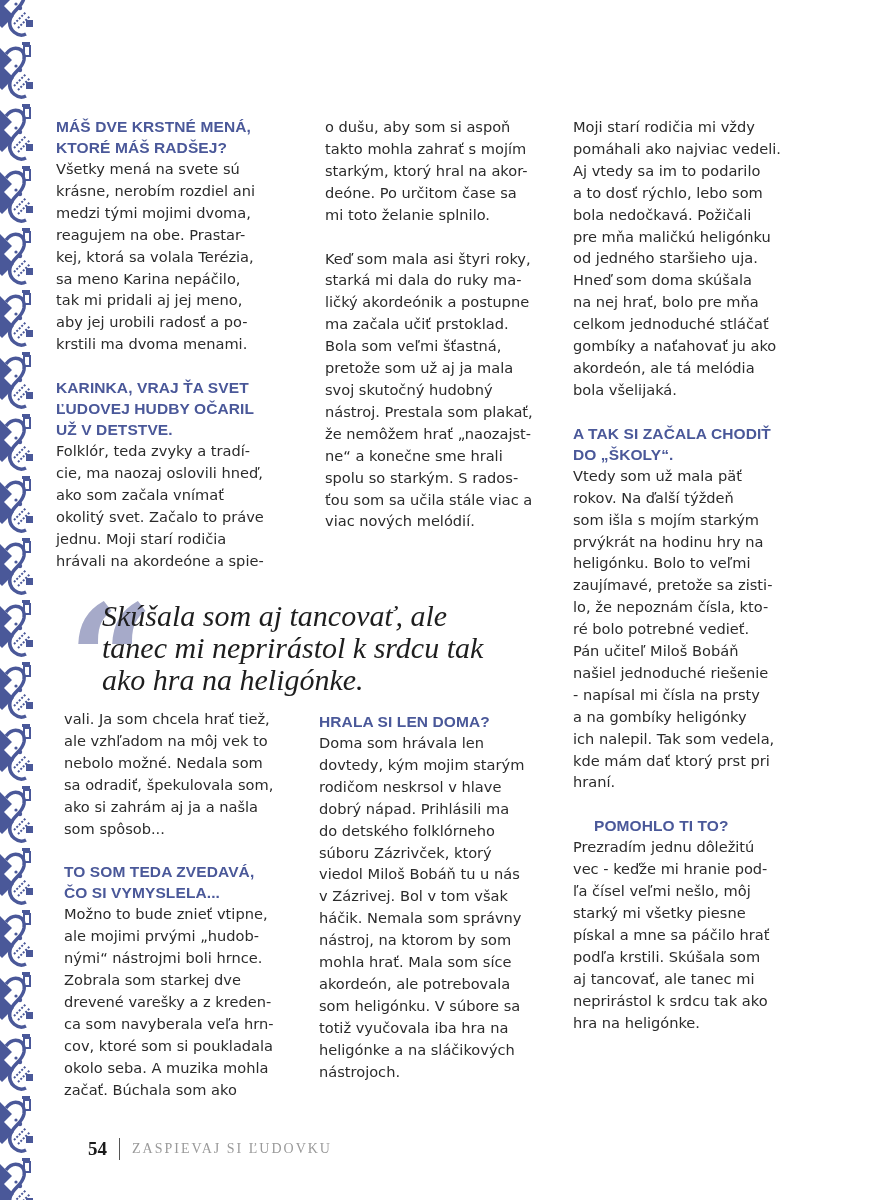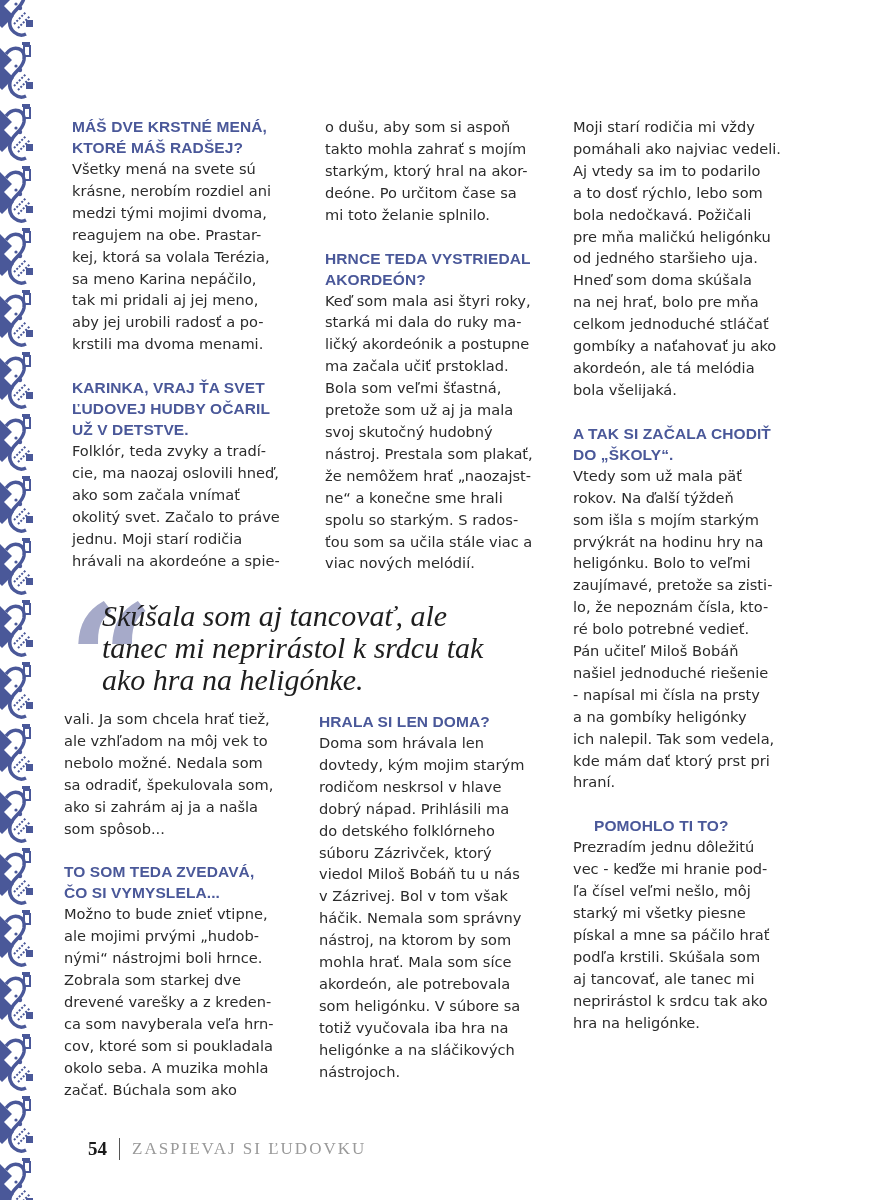--- a/index.html
+++ b/index.html
@@ -31,21 +31,21 @@
   }
   .quote-text {
     position: absolute; left: 38px; top: 8px; font-family: "Liberation Serif", serif; font-style: italic;
     font-size: 30px; line-height: 32px; color: #1e1e1e; white-space: pre-line;
   }
   .footer {
     position: absolute; left: 88px; top: 1138px; display: flex; align-items: center;
   }
   .page-num { font-family: "Liberation Serif", serif; font-weight: bold; font-size: 19px; color: #1a1a1a; }
   .footer-sep { width: 1px; height: 22px; background: #555; margin: 0 12px; }
-  .mag-title { font-family: "Liberation Serif", serif; font-size: 17px; letter-spacing: 2px; color: #9a9a9a; }
+  .mag-title { font-family: "Liberation Serif", serif; font-size: 14px; letter-spacing: 2px; color: #9a9a9a; }
 </style>
 </head>
 <body>
 
 <div class="border-ornament">
   <svg id="ornament-svg" width="34" height="1200">
       <g transform="translate(0,-20)">
         <path d="M0 6 L12 18 L4 26 L14 36 L2 48 L0 46 Z" fill="#4a5899"></path>
         <path d="M6 12 C14 2 26 6 24 18 C22 28 12 30 10 40 C8 50 18 58 26 54" stroke="#4a5899" stroke-width="3.5" fill="none"></path>
         <rect x="22" y="0" width="8" height="3" fill="#4a5899"></rect>
@@ -241,21 +241,21 @@
         <rect x="22" y="0" width="8" height="3" fill="#4a5899"></rect>
         <rect x="24" y="4" width="6" height="10" fill="none" stroke="#4a5899" stroke-width="2"></rect>
         <circle cx="20" cy="28" r="2.2" fill="#4a5899"></circle>
         <circle cx="16" cy="24" r="1.6" fill="#4a5899"></circle>
         <path d="M14 44 L26 32 M18 48 L30 36" stroke="#4a5899" stroke-width="2" stroke-dasharray="2 1.5"></path>
         <rect x="26" y="40" width="7" height="7" fill="#4a5899"></rect>
       </g>
     </svg>
 </div>
 
-<div class="col" style="left:72px; top:116px;">
+<div class="col" style="left:56px; top:116px;">
   <div class="section">
     <div class="heading" style="white-space:pre-line;">MÁŠ DVE KRSTNÉ MENÁ,
 KTORÉ MÁŠ RADŠEJ?</div>
     <div class="para">Všetky mená na svete sú
 krásne, nerobím rozdiel ani
 medzi tými mojimi dvoma,
 reagujem na obe. Prastar-
 kej, ktorá sa volala Terézia,
 sa meno Karina nepáčilo,
 tak mi pridali aj jej meno,
@@ -275,22 +275,20 @@
   </div>
 </div>
 
 <div class="col" style="left:325px; top:116px;">
   <div class="para">o dušu, aby som si aspoň
 takto mohla zahrať s mojím
 starkým, ktorý hral na akor-
 deóne. Po určitom čase sa
 mi toto želanie splnilo.</div>
   <div class="section" style="margin-top:6px;">
-    <div class="heading" style="white-space:pre-line;">HRNCE TEDA VYSTRIEDAL
-AKORDEÓN?</div>
     <div class="para">Keď som mala asi štyri roky,
 starká mi dala do ruky ma-
 ličký akordeónik a postupne
 ma začala učiť prstoklad.
 Bola som veľmi šťastná,
 pretože som už aj ja mala
 svoj skutočný hudobný
 nástroj. Prestala som plakať,
 že nemôžem hrať „naozajst-
 ne“ a konečne sme hrali

